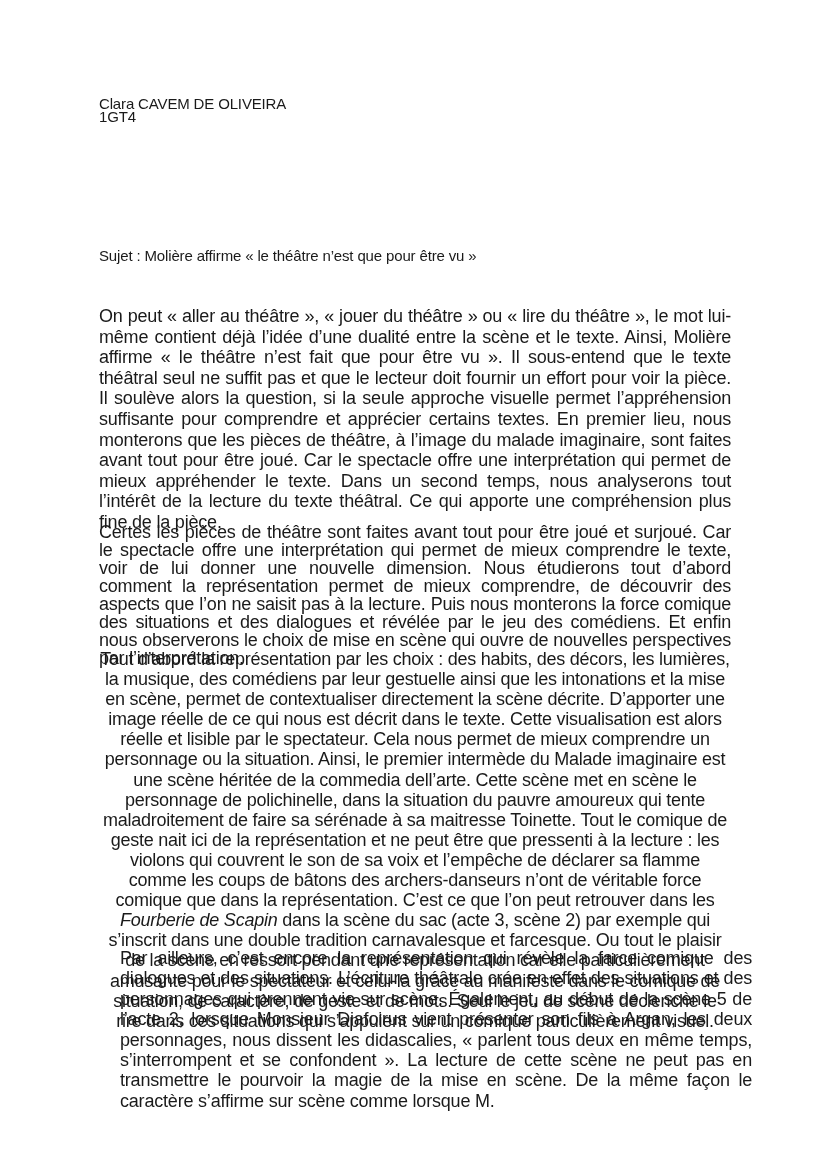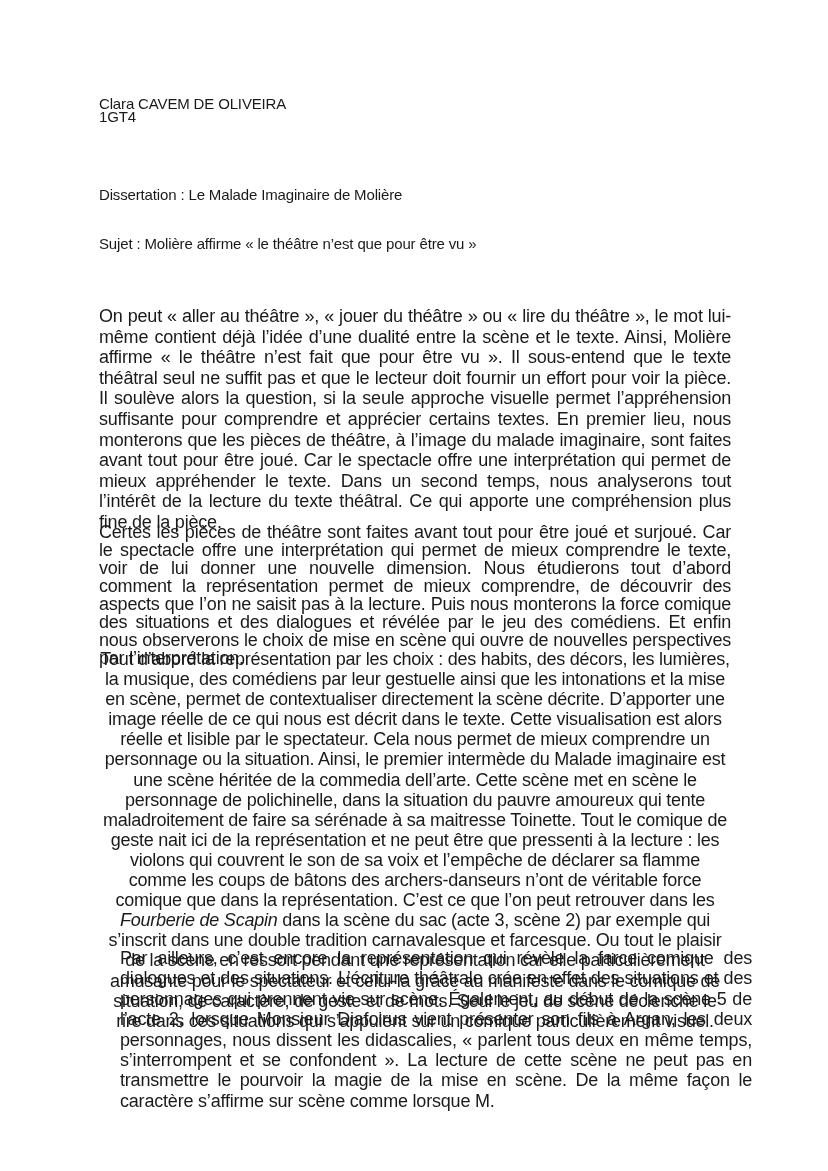--- a/index.html
+++ b/index.html
@@ -26,20 +26,19 @@
   #p4 { top: 948px; line-height: 20.4px; margin-left: 21px; }
   .seg { display: inline; }
   em { font-style: italic; }
 </style>
 </head>
 <body>
 
 <div class="page">
   <div class="line" style="top:96px;">Clara CAVEM DE OLIVEIRA</div>
   <div class="line" style="top:109px;">1GT4</div>
-  <div class="line" style="top:187px;">Dissertation : Le Malade Imaginaire de Molière</div>
-  <div class="line" style="top:236px;">Sujet : Molière affirme « le théâtre n’est que pour être vu »</div>
+  <div class="line" style="top:248px;">Sujet : Molière affirme « le théâtre n’est que pour être vu »</div>
 
   <p id="p1" class="para justify">On peut « aller au théâtre », « jouer du théâtre » ou « lire du théâtre », le mot lui-même contient déjà l’idée d’une dualité entre la scène et le texte. Ainsi, Molière affirme « le théâtre n’est fait que pour être vu ». Il sous-entend que le texte théâtral seul ne suffit pas et que le lecteur doit fournir un effort pour voir la pièce. Il soulève alors la question, si la seule approche visuelle permet l’appréhension suffisante pour comprendre et apprécier certains textes. En premier lieu, nous monterons que les pièces de théâtre, à l’image du malade imaginaire, sont faites avant tout pour être joué. Car le spectacle offre une interprétation qui permet de mieux appréhender le texte. Dans un second temps, nous analyserons tout l’intérêt de la lecture du texte théâtral. Ce qui apporte une compréhension plus fine de la pièce.</p>
   <p id="p2" class="para justify">Certes les pièces de théâtre sont faites avant tout pour être joué et surjoué. Car le spectacle offre une interprétation qui permet de mieux comprendre le texte, voir de lui donner une nouvelle dimension. Nous étudierons tout d’abord comment la représentation permet de mieux comprendre, de découvrir des aspects que l’on ne saisit pas à la lecture. Puis nous monterons la force comique des situations et des dialogues et révélée par le jeu des comédiens. Et enfin nous observerons le choix de mise en scène qui ouvre de nouvelles perspectives par l’interprétation.</p>
   <p id="p3" class="para left"><span class="seg">Tout d’abord la représentation par les choix :  des habits, des décors, les lumières, la musique, des comédiens par leur gestuelle ainsi que les intonations et la mise en scène, permet de contextualiser directement la scène décrite.  D’apporter une image réelle de ce qui nous est décrit dans le texte. Cette visualisation est alors réelle et lisible par le spectateur. Cela nous permet de mieux comprendre un personnage ou la situation. Ainsi, le premier intermède du Malade imaginaire est une scène héritée de la commedia dell’arte. Cette scène met en scène le personnage de polichinelle, dans la situation du pauvre amoureux qui tente maladroitement de faire sa sérénade à sa maitresse Toinette. Tout le comique de geste nait ici de la représentation et ne peut être que pressenti à la lecture : les violons qui couvrent le son de sa voix et l’empêche de déclarer sa flamme comme les coups de bâtons des archers-danseurs n’ont de véritable force comique que dans la représentation. C’est ce que l’on peut retrouver dans les </span><em>Fourberie de Scapin</em><span class="seg"> dans la scène du sac (acte 3, scène 2) par exemple qui s’inscrit dans une double tradition carnavalesque et farcesque. Ou tout le plaisir de la scène en ressort pendant une représentation car elle particulièrement amusante pour le spectateur et celui-là grâce au manifeste dans le comique de situation, de caractère, de geste et de mots. Seul le jeu de scène déclenche le rire dans ces situations qui s’appuient sur un comique particulièrement visuel.</span></p>
   <p id="p4" class="para justify">Par ailleurs, c’est encore la représentation qui révèle la farce comique des dialogues et des situations. L’écriture théâtrale crée en effet des situations et des personnages qui prennent vie sur scène. Également, au début de la scène 5 de l’acte 2, lorsque Monsieur Diafoirus vient présenter son fils à Argan, les deux personnages, nous dissent les didascalies, « parlent tous deux en même temps, s’interrompent et se confondent ».  La lecture de cette scène ne peut pas en transmettre le pourvoir la magie de la mise en scène. De la même façon le caractère s’affirme sur scène comme lorsque M.</p>
 </div>
 
 </body></html>

